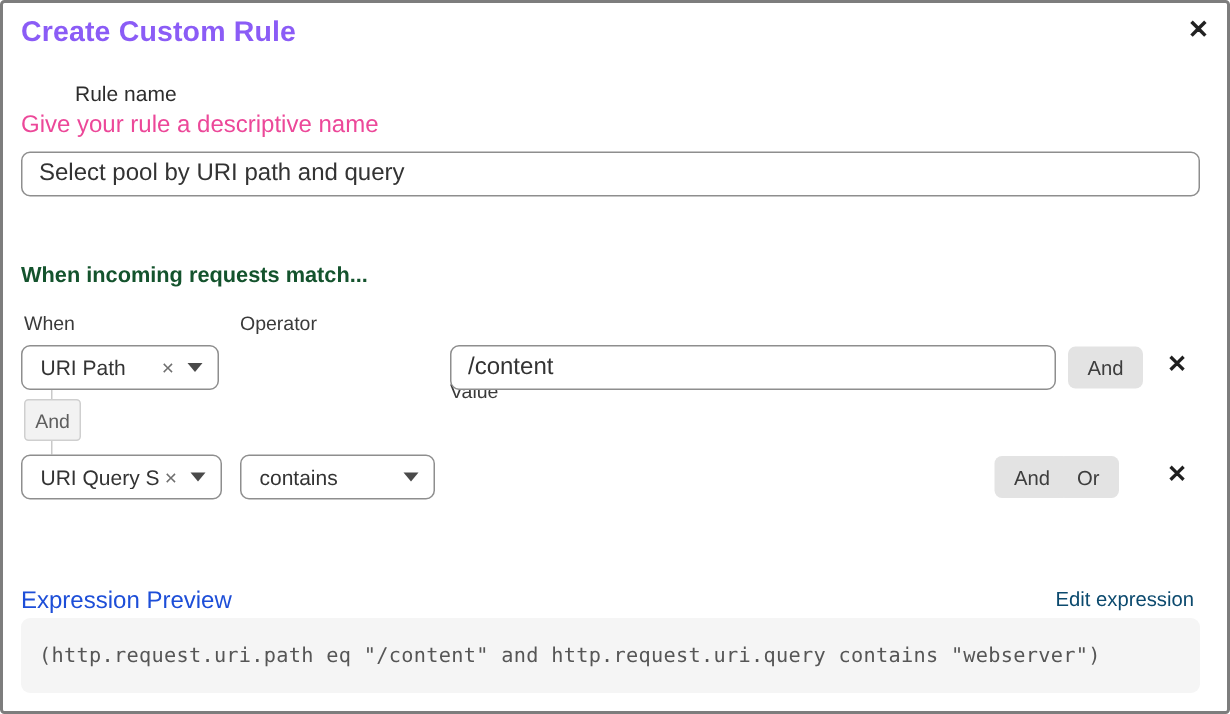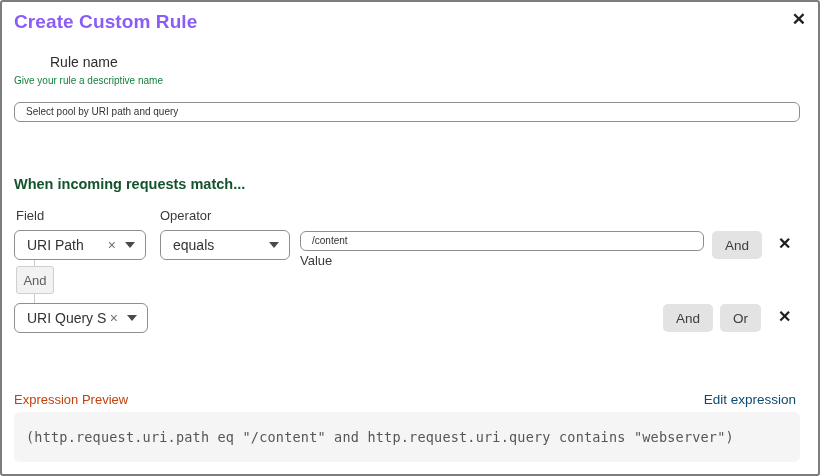--- a/index.html
+++ b/index.html
@@ -19,26 +19,26 @@
     left:12px;top:9px;
     font-size:19px;font-weight:bold;color:#8b5cf6;
     letter-spacing:.1px;
   }
   .close-x{
     right:8px;top:5px;
     font-size:17px;font-weight:bold;color:#222;
     cursor:pointer;line-height:1;padding:4px;
   }
   .label-dark{font-size:14px;color:#2d2d2d;margin-left:36px;}
-  .label-hint{font-size:10px;color:#15803d;}
+  .label-hint{font-size:16px;color:#ec4899;}
   .text-input{
     border:1px solid #8e8e8e;border-radius:6px;
-    height:20px;background:#fff;
+    height:30px;background:#fff;
     font-family:"Liberation Sans",sans-serif;
-    font-size:10px;color:#333;
+    font-size:16px;color:#333;
     padding:0 11px;outline:none;width:100%;
   }
   .section-heading{font-size:14.5px;font-weight:bold;color:#14532d;}
   .col-label{font-size:13px;color:#3a3a3a;}
   .select{
     border:1px solid #8e8e8e;border-radius:6px;
     height:30px;background:#fff;
     display:flex;align-items:center;
     padding:0 10px 0 12px;cursor:pointer;
   }
@@ -66,21 +66,21 @@
     font-size:16px;font-weight:bold;color:#1f1f1f;
     cursor:pointer;line-height:1;
   }
   .connector-line{width:1px;background:#c9c9c9;}
   .and-badge{
     background:#f2f2f2;border:1px solid #cfcfcf;border-radius:3px;
     width:38px;height:28px;
     display:flex;align-items:center;justify-content:center;
     font-size:13px;color:#5e5e5e;
   }
-  .expr-label{font-size:13px;color:#c2410c;}
+  .expr-label{font-size:16px;color:#1d4ed8;}
   .expr-link{font-size:13.5px;cursor:pointer;}
   .code-block{
     background:#f5f5f5;border-radius:6px;
     width:786px;height:50px;
     display:flex;align-items:center;
     padding:0 12px;
   }
   .code-text{
     font-family:"DejaVu Sans Mono","Liberation Mono",monospace;
     font-size:13.5px;color:#565656;
@@ -96,50 +96,50 @@
   <div class="abs close-x">✕</div>
 
   <div class="abs label-dark" style="left:12px;top:52px;">Rule name</div>
   <div class="abs label-hint" style="left:12px;top:73px;">Give your rule a descriptive name</div>
   <div class="abs" style="left:12px;top:99px;width:786px;">
     <input class="text-input" type="text" value="Select pool by URI path and query" style="">
   </div>
 
   <div class="abs section-heading" style="left:12px;top:174px;">When incoming requests match...</div>
 
-  <div class="abs col-label" style="left:14px;top:206px;">Field</div>
+  <div class="abs col-label" style="left:14px;top:206px;">When</div>
   <div class="abs col-label" style="left:158px;top:206px;">Operator</div>
   <div class="abs col-label" style="left:298px;top:206px;margin-top:45px;">Value</div>
 
   <div class="abs select" style="left:12px;top:228px;width:132px;">
     <span class="sel-text">URI Path</span>
     <span class="clear">×</span>
-    <span class="caret"></span>
-  </div>
-  <div class="abs select" style="left:158px;top:228px;width:130px;">
-    <span class="sel-text">equals</span>
     <span class="caret"></span>
   </div>
   <div class="abs" style="left:298px;top:228px;width:404px;">
     <input class="text-input" type="text" value="/content" style="">
   </div>
   <button class="abs gray-btn" style="left:710px;top:229px;">And</button>
   <div class="abs del-x" style="left:776px;top:234px;">✕</div>
 
   <div class="abs connector-line" style="left:32px;top:258px;height:6px;"></div>
   <div class="abs and-badge" style="left:14px;top:264px;">And</div>
   <div class="abs connector-line" style="left:32px;top:292px;height:9px;"></div>
 
   <div class="abs select" style="left:12px;top:301px;width:134px;">
     <span class="sel-text">URI Query St...</span>
     <span class="clear">×</span>
     <span class="caret"></span>
   </div>
+  <div class="abs select" style="left:158px;top:301px;width:130px;">
+    <span class="sel-text">contains</span>
+    <span class="caret"></span>
+  </div>
   <button class="abs gray-btn" style="left:661px;top:302px;">And</button>
-  <button class="abs gray-btn" style="left:718px;top:302px;">Or</button>
+  <button class="abs gray-btn" style="left:703px;top:302px;">Or</button>
   <div class="abs del-x" style="left:776px;top:307px;">✕</div>
 
   <div class="abs expr-label" style="left:12px;top:390px;">Expression Preview</div>
   <div class="abs expr-link" style="right: 22px; top: 390px; color: #0c4a6e;" id="edit-link">Edit expression</div>
   <div class="abs code-block" style="left:12px;top:410px;">
     <span class="code-text">(http.request.uri.path eq "/content" and http.request.uri.query contains "webserver")</span>
   </div>
 
 </div>
 

